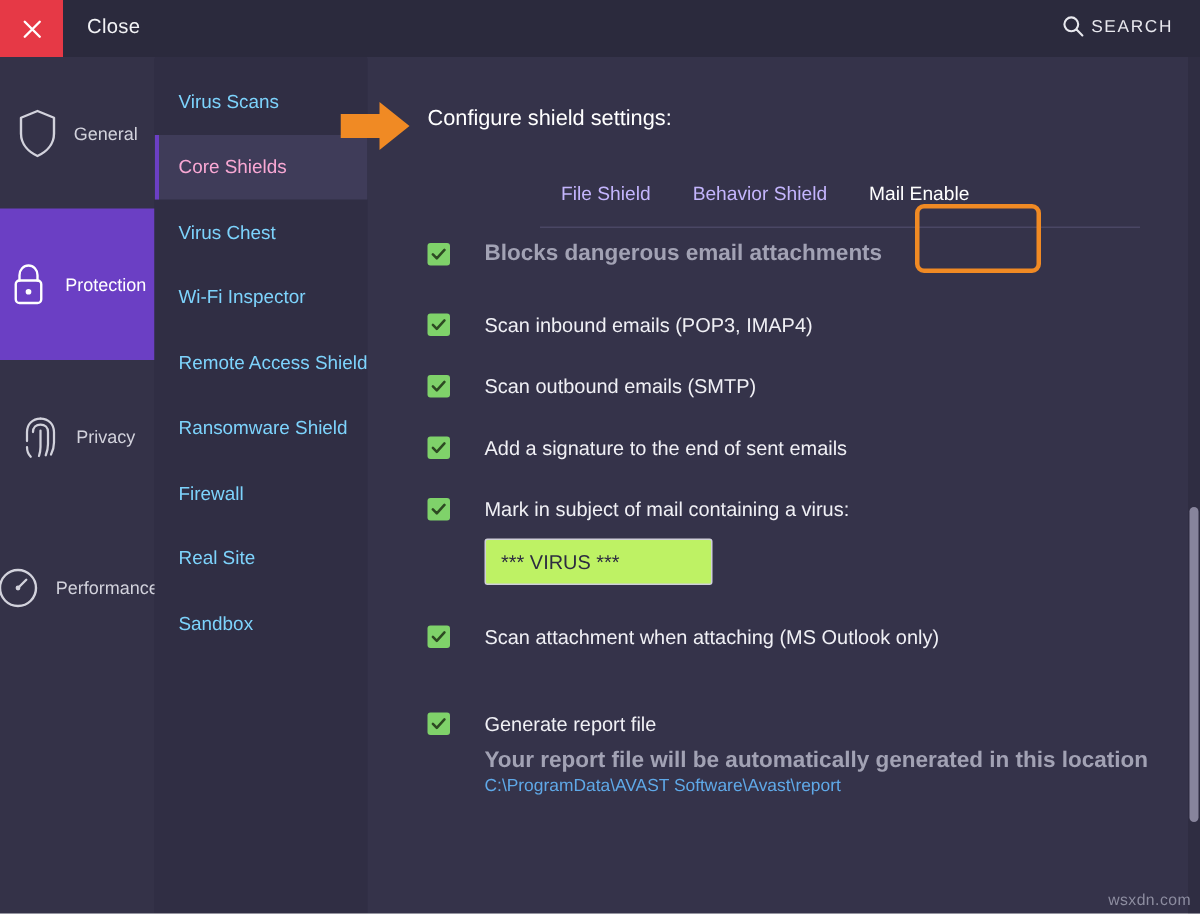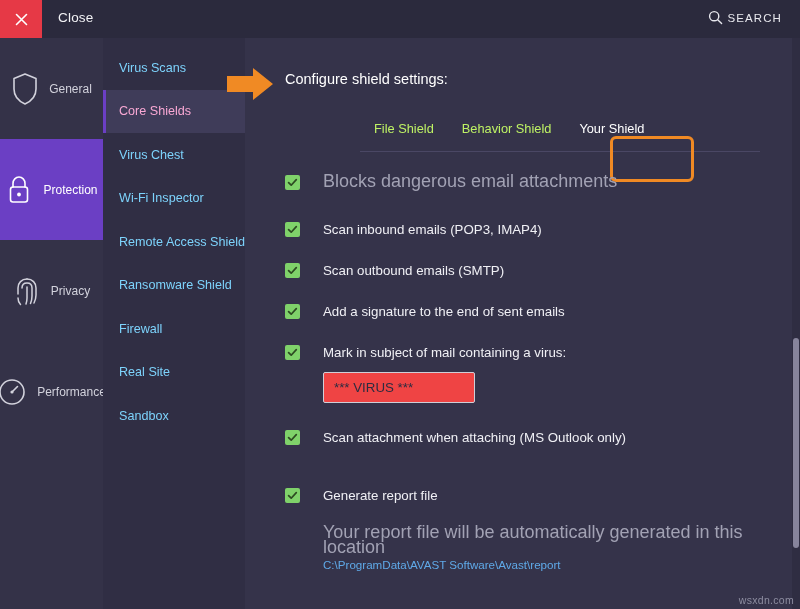--- a/index.html
+++ b/index.html
@@ -133,21 +133,21 @@
   .tabs {
     position: absolute;
     left: 115px; top: 68px;
     width: 400px;
     height: 46px;
     display: flex;
     align-items: center;
     gap: 0px;
   }
   .tab {
-    color: #bef264;
+    color: #c4b5fd;
     font-size: 12.8px;
     padding: 12px 14px 14px 14px;
     white-space: nowrap;
   }
   .tab.active {
     color: #ffffff;
   }
   .tab-underline {
     position: absolute;
     left: 115px; top: 113px;
@@ -187,38 +187,39 @@
     justify-content: center;
   }
   .checkbox svg { display:block; }
   .opt-label {
     color: #f0f0f5;
     font-size: 13.3px;
     line-height: 17px;
   }
   .opt-sub {
     color: #a2a2b4;
-    font-size: 18px;
-    margin-top: 21px;
+    font-size: 15px;
+    margin-top: 8px;
     line-height: 15px;
+    font-weight: bold;
   }
   .opt-link {
     color: #5fa9e8;
     font-size: 11.6px;
     margin-top: 2px;
     line-height: 15px;
     display: block;
     text-decoration: none;
   }
   .virus-input {
     margin-top: 11px;
     margin-left: 0px;
     width: 152px;
     height: 31px;
-    background: #ef4444;
+    background: #bef264;
     border: 1px solid #cfcfd8;
     border-radius: 2px;
     color: #2d2c40;
     font-size: 13.3px;
     font-family: "Liberation Sans", sans-serif;
     padding: 0 10px;
     box-sizing: border-box;
   }
 
   
@@ -364,21 +365,21 @@
     <div class="content-title">Configure shield settings:</div>
 
     <div class="tabs">
       <div class="tab">
         <span>File Shield</span>
       </div>
       <div class="tab">
         <span>Behavior Shield</span>
       </div>
       <div class="tab active">
-        <span>Your Shield</span>
+        <span>Mail Enable</span>
       </div>
     </div>
     <div class="tab-underline"></div>
     <div class="tab-highlight"></div>
 
     <div class="options">
 
       <div class="opt-row">
         <span class="checkbox">
           <svg width="11" height="11" viewBox="0 0 11 11">

